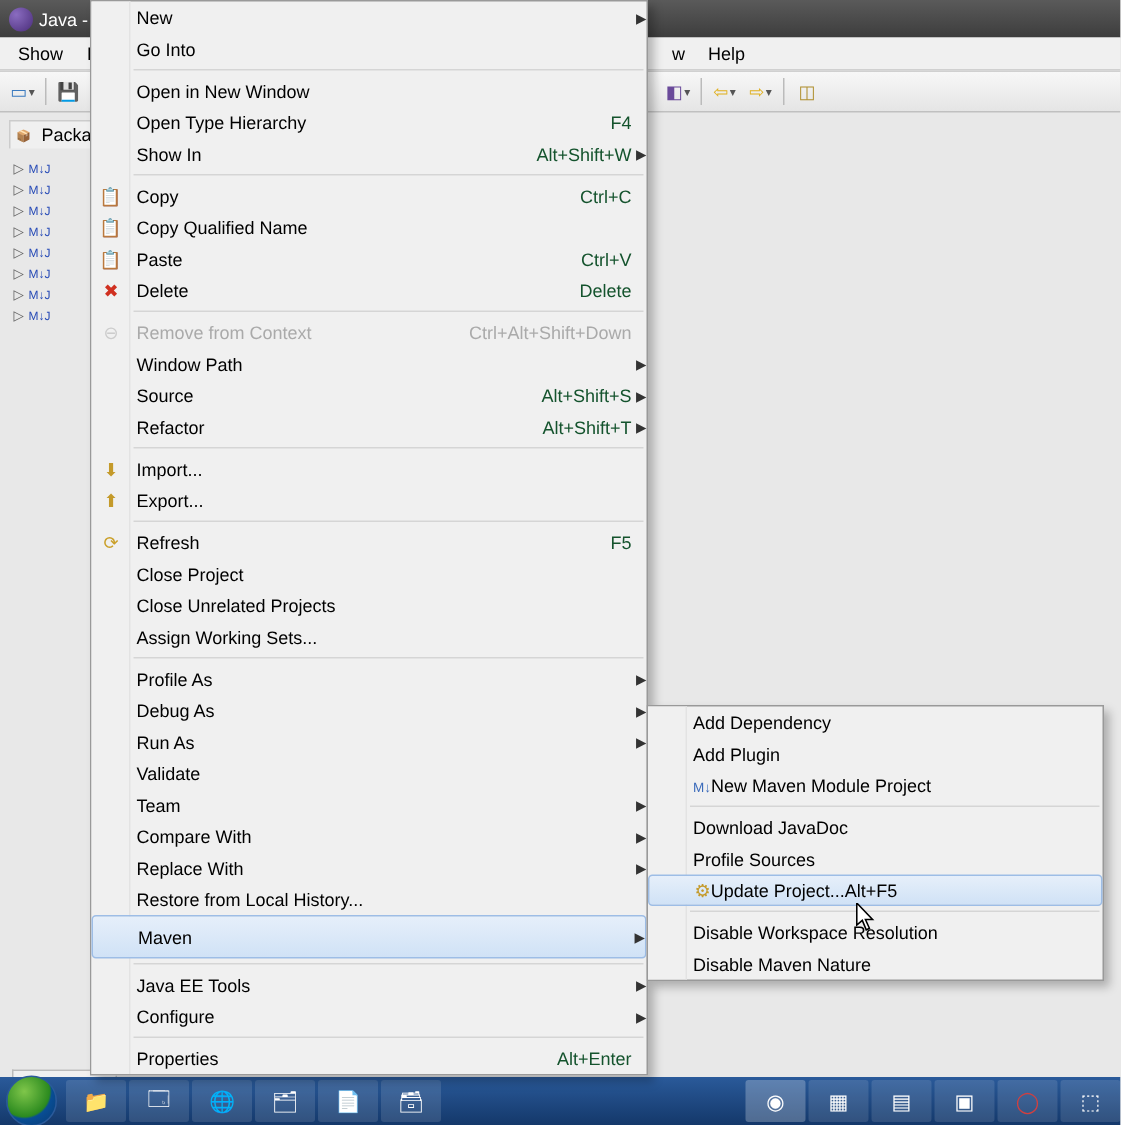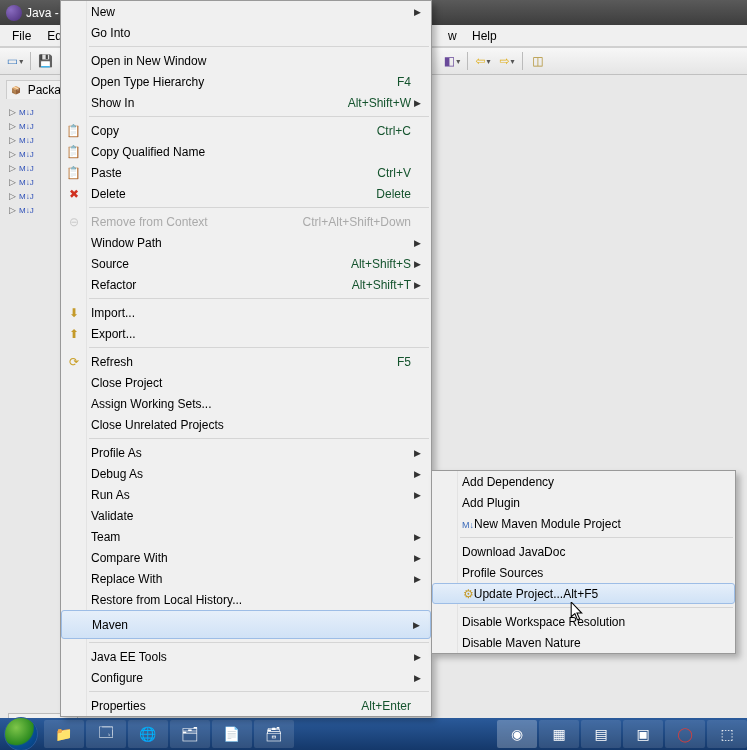--- a/index.html
+++ b/index.html
@@ -23,21 +23,21 @@
 
 .explorer { position:absolute; left:6px; top:80px; width:60px; }
 .explorer .tab { display:flex; align-items:center; gap:3px; background:#f0f0f0; border:1px solid #ccc; border-bottom:none; padding:2px 4px; }
 .explorer .tree-row { display:flex; align-items:center; gap:2px; padding:1px 2px; }
 .twisty { width:9px; height:9px; font-size:9px; color:#666; display:inline-flex; align-items:center; justify-content:center; }
 .mj-icon { width:26px; height:12px; font-size:8px; color:#2a4db7; display:inline-flex; align-items:center; }
 
 
 .ctx { position:absolute; left:60px; top:0; width:372px; background:#f0f0f0; border:1px solid #999; box-shadow:4px 4px 6px rgba(0,0,0,.25); z-index:5; }
 .ctx .gutter { position:absolute; left:0; top:0; bottom:0; width:26px; background:#f0f0f0; border-right:1px solid #e3e3e3; }
-.ctx-item { position:relative; display:flex; align-items:center; height:21px; padding-left:30px; padding-right:10px; }
+.ctx-item { position:relative; display:flex; align-items:center; height:21px; padding-left:30px; }
 .ctx-item.highlight { background:linear-gradient(#e6effa,#d0e2f6); border:1px solid #9dbde6; border-radius:3px; height:29px; }
 .ctx-item.disabled .label,.ctx-item.disabled .short,.ctx-item.disabled .sub-arrow { color:#aaa; }
 .ctx-sep { height:1px; background:#d5d5d5; margin:3px 2px 3px 28px; }
 .ctx .label { flex:1; color:#000; }
 .ctx .short { color:#14532d; }
 .ctx .sub-arrow { width:10px; text-align:right; color:#333; font-size:9px; }
 .ctx .mi-icon { position:absolute; left:4px; width:18px; text-align:center; font-size:12px; }
 
 
 .submenu { position:absolute; left:431px; top:470px; width:305px; background:#f0f0f0; border:1px solid #999; box-shadow:4px 4px 6px rgba(0,0,0,.25); z-index:6; }
@@ -63,21 +63,21 @@
 </style>
 </head>
 <body>
 
 <div class="titlebar">
   <div class="eclipse-icon"></div>
   <span class="title">Java -</span>
 </div>
 
 <div class="menubar">
-  <span>File</span>
+  <span>Show</span>
   <span>Edi</span>
   <span style="margin-left:auto"></span>
   <span style="position:absolute;left:440px">w</span>
   <span style="position:absolute;left:464px">Help</span>
 </div>
 
 <div class="toolbar">
   <div class="tb-btn">
       <span style="color:#3a7abf">▭</span>
       <span class="arrow-small">▾</span>
@@ -234,25 +234,25 @@
       <span class="mi-icon"><span class="ic-refresh">⟳</span></span>
       <span class="label">Refresh</span>
       <span class="short">F5</span>
       <span class="sub-arrow"></span>
     </div>
     <div class="ctx-item">
       <span class="label">Close Project</span>
       <span class="sub-arrow"></span>
     </div>
     <div class="ctx-item">
+      <span class="label">Close Unrelated Projects</span>
+      <span class="sub-arrow"></span>
+    </div>
+    <div class="ctx-item">
       <span class="label">Assign Working Sets...</span>
-      <span class="sub-arrow"></span>
-    </div>
-    <div class="ctx-item">
-      <span class="label">Close Unrelated Projects</span>
       <span class="sub-arrow"></span>
     </div>
     <div class="ctx-sep"></div>
     <div class="ctx-item">
       <span class="label">Profile As</span>
       <span class="sub-arrow">▶</span>
     </div>
     <div class="ctx-item">
       <span class="label">Debug As</span>
       <span class="sub-arrow">▶</span>

